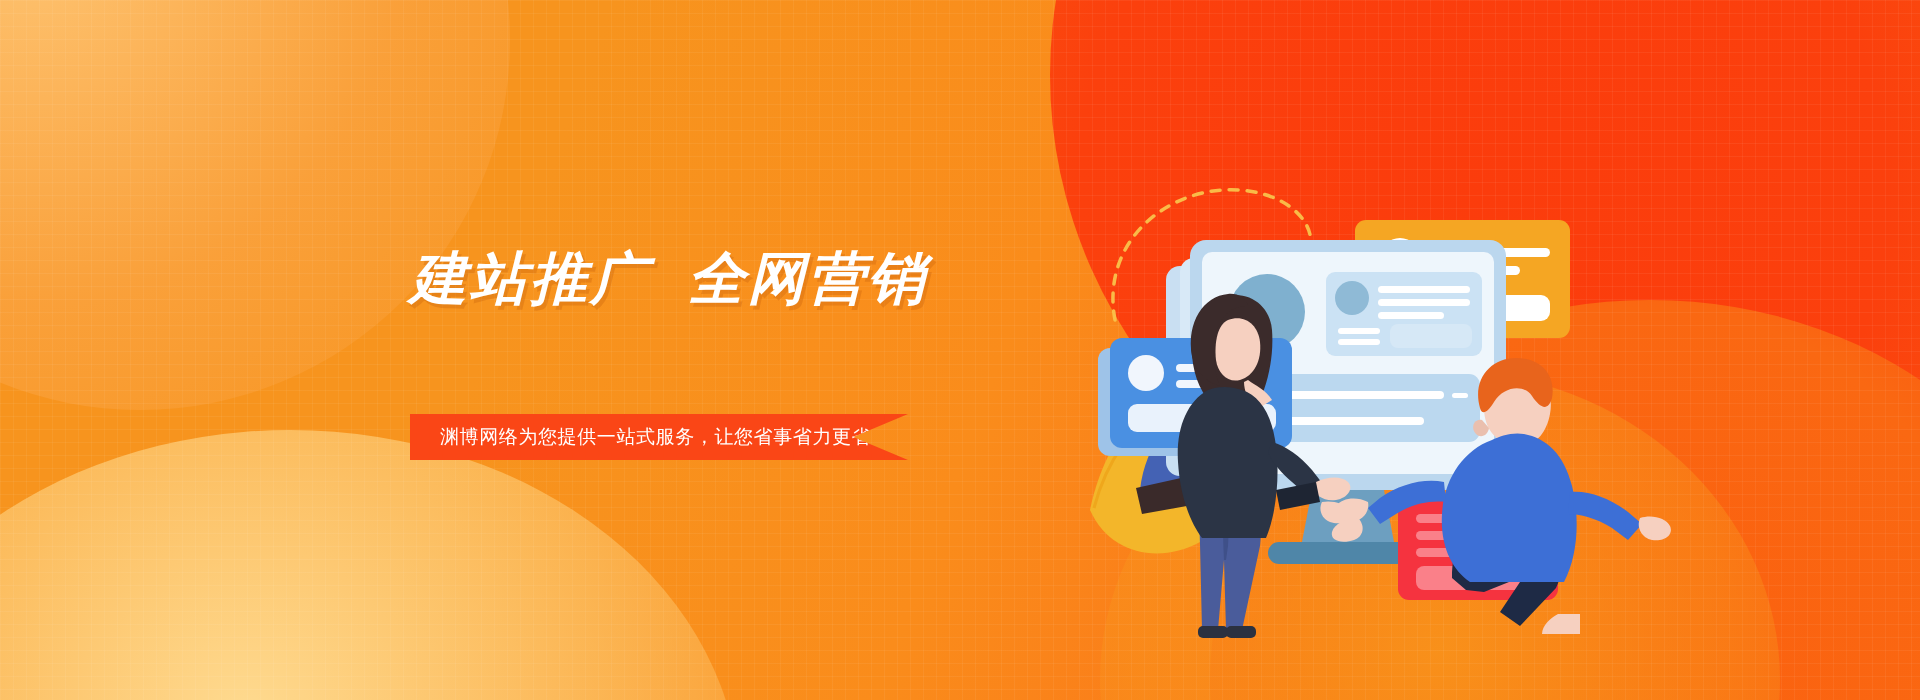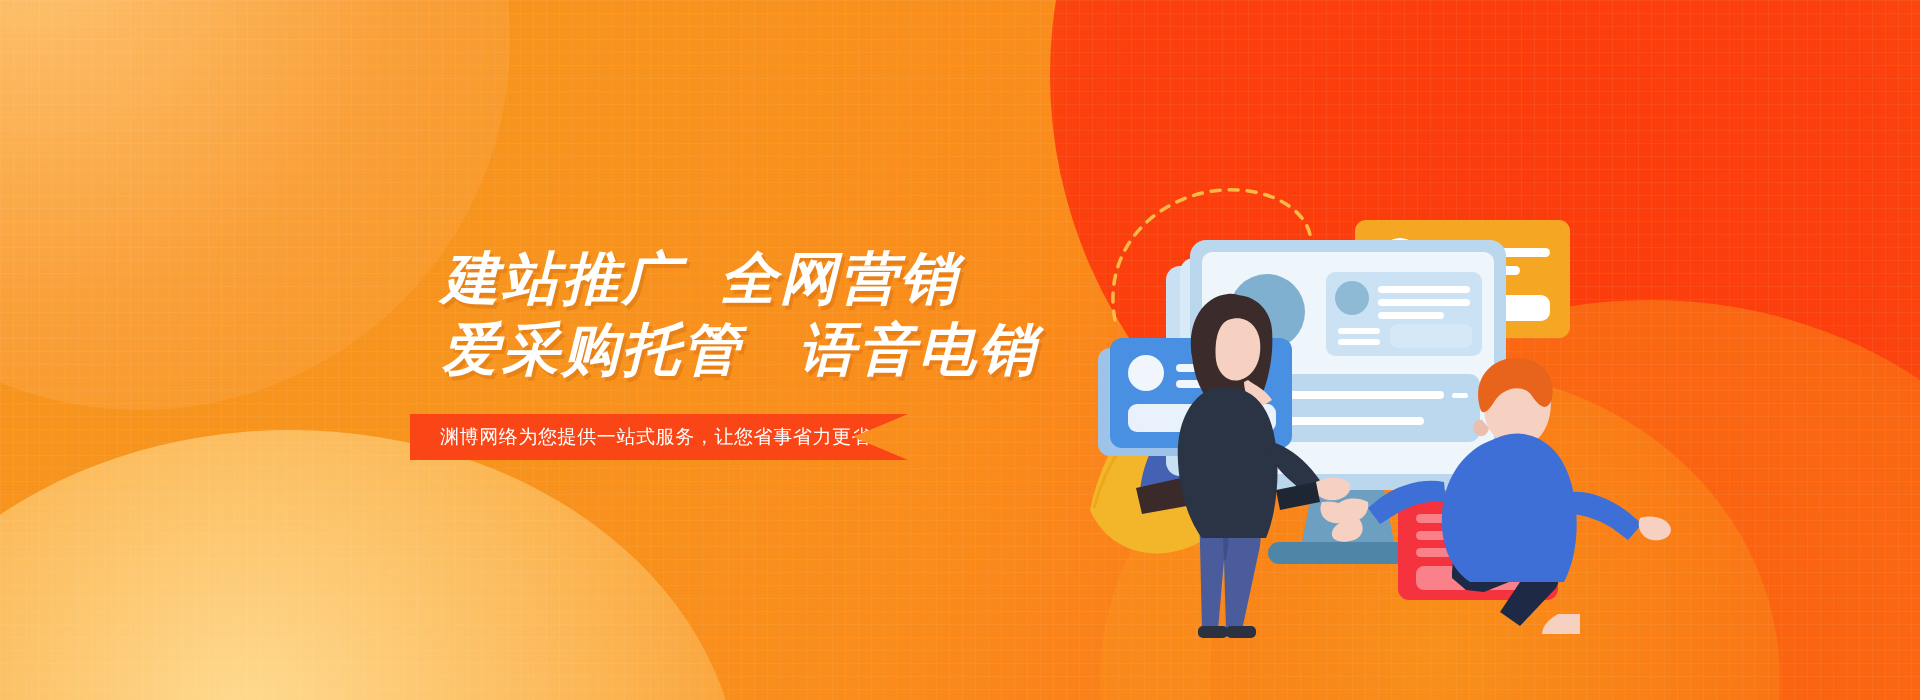--- a/index.html
+++ b/index.html
@@ -49,21 +49,20 @@
 
   .headline{
     color:#fff;
     font-weight:bold;
     font-style:italic;
     font-size:57px;
     line-height:71px;
     letter-spacing:3px;
     white-space:pre;
     text-shadow:3px 4px 0 rgba(196,92,10,.30);
-    margin-left:32px;
   }
 
   
   .ribbon{
     position:absolute;left:410px;top:414px;
     width:498px;height:46px;
     background:#FA4616;
     -webkit-clip-path:polygon(0 0,100% 0,100% 100%,0 100%,0 100%);
     clip-path:polygon(0 0, 100% 0, 100% 0, 89% 50%, 100% 100%, 100% 100%, 0 100%);
     display:flex;align-items:center;
@@ -86,21 +85,20 @@
     <div class="blob-red"></div>
     <div class="blob-br"></div>
     <div class="blob-br2"></div>
     <div class="blob-tl"></div>
     <div class="blob-bl"></div>
     <div class="grid-tex"></div>
   </div>
 
   <div class="copy">
     <div class="headline">建站推广  全网营销</div>
-    <div class="headline">爱采购托管   语音电销</div>
   </div>
 
   <div class="ribbon">
     <span class="ribbon-text">渊博网络为您提供一站式服务，让您省事省力更省心</span>
   </div>
 
   <div class="illus">
     <svg viewBox="0 0 620 560" xmlns="http://www.w3.org/2000/svg">
 
       <path d="M35 230 C 20 150, 90 95, 160 100 C 225 105, 250 155, 215 180" fill="none" stroke="#F9C24B" stroke-width="3.5" stroke-dasharray="9 9" stroke-linecap="round" opacity=".95"></path>

